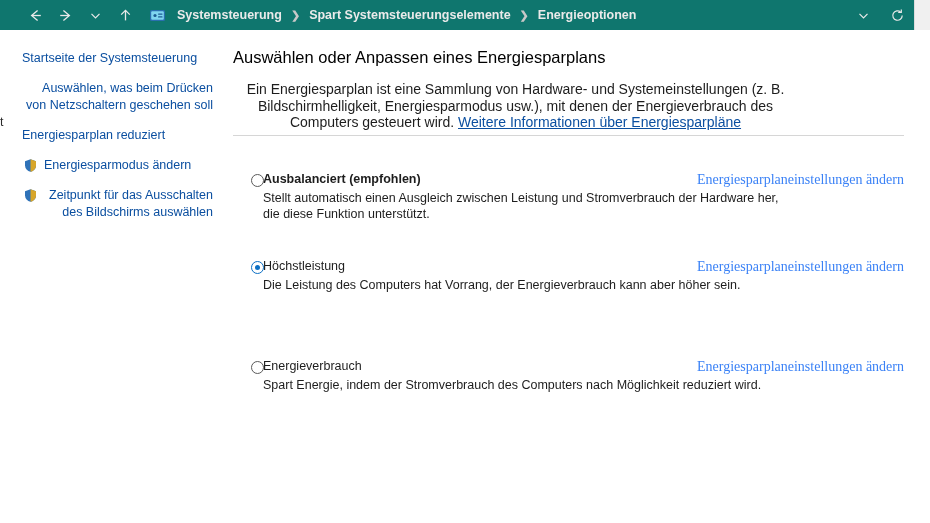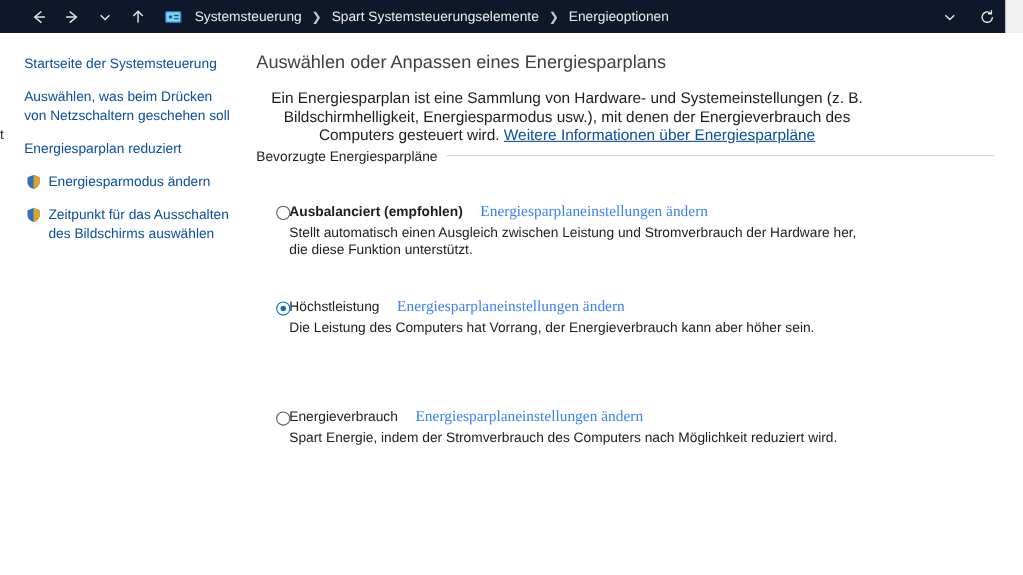--- a/index.html
+++ b/index.html
@@ -8,24 +8,25 @@
     width: 930px; height: 523px;
     background: #ffffff;
     font-family: "Liberation Sans", sans-serif;
     overflow: hidden;
   }
 
   
   .titlebar {
     position: relative;
     height: 30px;
-    background: #0f172a;
+    background: #0f766e;
     display: flex;
     align-items: center;
     color: #e6e6e6;
+    font-weight: bold;
   }
   .nav-btns {
     display: flex;
     align-items: center;
     height: 30px;
   }
   .nav-btn {
     width: 30px; height: 30px;
     display: flex; align-items: center; justify-content: center;
     color: #e9e9e9;
@@ -106,39 +107,39 @@
   }
   .side-link {
     display: block;
     color: #0b4fa0;
     font-size: 12.5px;
     line-height: 17px;
     text-decoration: none;
     margin-bottom: 13px;
     position: relative;
   }
-  .side-link.multiline { line-height: 17px; }
+  .side-link.multiline { line-height: 17px; text-align: right; }
   .side-link.with-icon { padding-left: 22px; }
   .side-ico {
     position: absolute;
     left: 0; top: 0px;
     width: 17px; height: 17px;
     display: flex; align-items: center; justify-content: center;
   }
 
   
   .main {
     flex: 1;
     padding: 18px 26px 0 14px;
     min-width: 0;
   }
   h1.page-title {
     font-size: 16.5px;
     font-weight: normal;
-    color: #404040;
+    color: #000000;
     margin: 0 0 12px 0;
   }
   .intro {
     font-size: 14px;
     color: #1d1d1d;
     line-height: 16.5px;
     max-width: 565px;
     margin-bottom: 4px;
     text-align: center;
   }
@@ -187,21 +188,21 @@
     content: "";
     position: absolute;
     left: 3px; top: 3px;
     width: 5px; height: 5px;
     border-radius: 50%;
     background: #0b6fc4;
   }
   .plan-row {
     display: flex;
     align-items: flex-start;
-    justify-content: flex-start;
+    justify-content: space-between;
     gap: 16px;
     margin-top: 36px;
   }
   .plan-name {
     font-size: 12.5px;
     color: #1d1d1d;
   }
   .plan-name.bold { font-weight: bold; }
   .plan-link {
     font-size: 14px;
@@ -331,21 +332,20 @@
 
   <div class="main">
 
     <h1 class="page-title">Auswählen oder Anpassen eines Energiesparplans</h1>
 
     <p class="intro">
       <span>Ein Energiesparplan ist eine Sammlung von Hardware- und Systemeinstellungen (z. B. Bildschirmhelligkeit, Energiesparmodus usw.), mit denen der Energieverbrauch des Computers gesteuert wird. </span><a href="#">Weitere Informationen über Energiesparpläne</a>
     </p>
 
     <div class="group-head">
-      <span class="label">Bevorzugte Energiesparpläne</span>
       <span class="rule"></span>
     </div>
 
     <div class="plan">
       <span class="radio"></span>
       <div class="plan-row">
         <span class="plan-name bold">Ausbalanciert (empfohlen)</span>
         <a class="plan-link" href="#">Energiesparplaneinstellungen ändern</a>
       </div>
       <div class="plan-desc">Stellt automatisch einen Ausgleich zwischen Leistung und Stromverbrauch der Hardware her, die diese Funktion unterstützt.</div>

